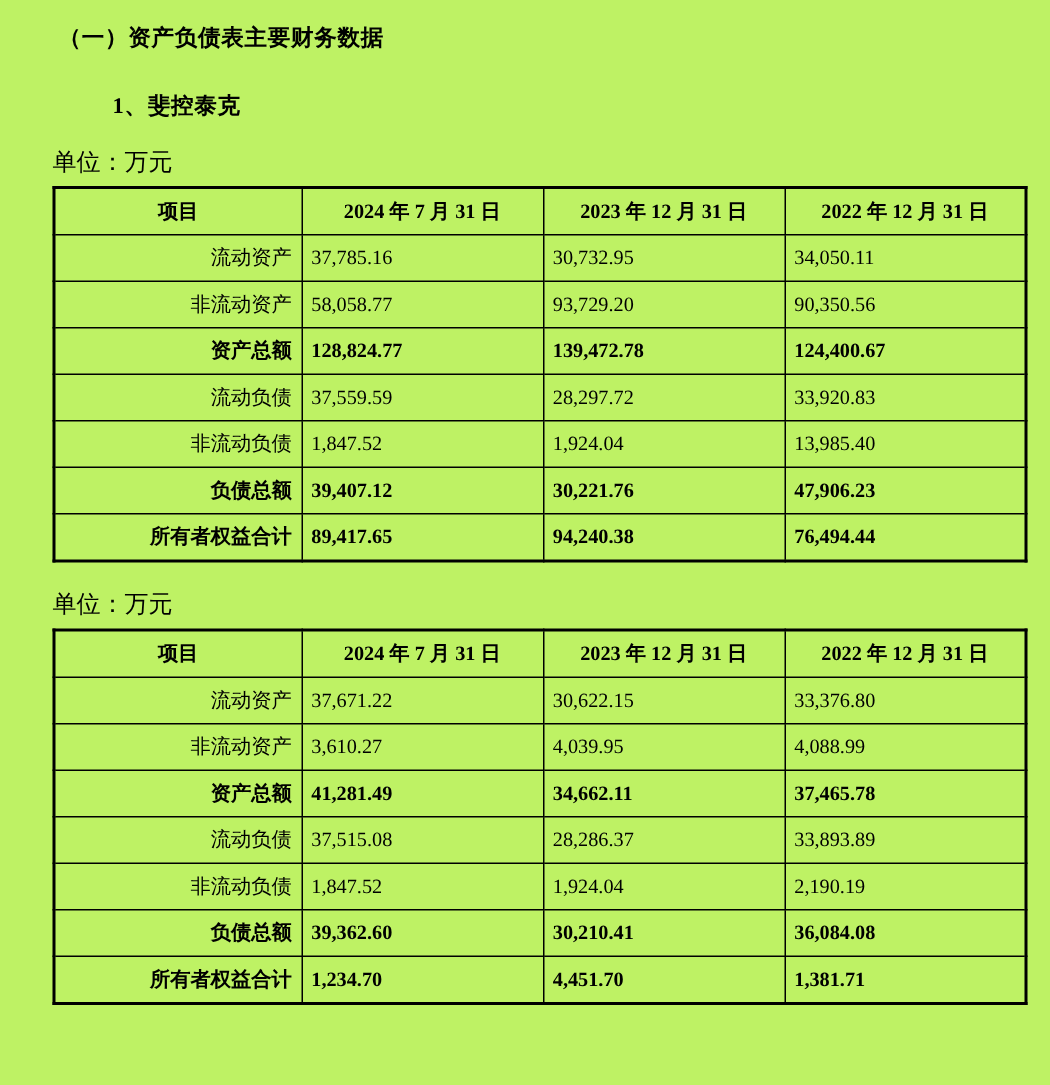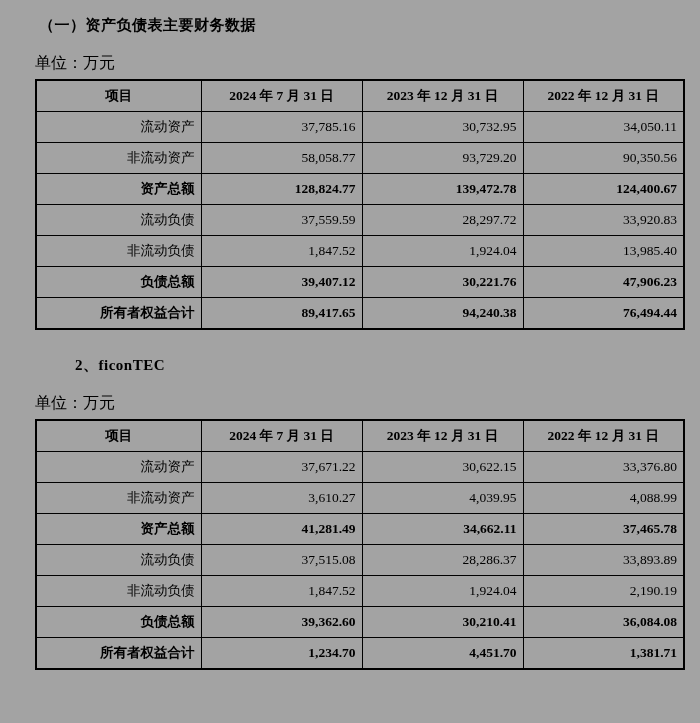--- a/index.html
+++ b/index.html
@@ -7,21 +7,21 @@
     padding: 0;
     background: #ffffff;
     color: #000000;
     font-family: "Liberation Serif", "DejaVu Serif", serif;
   }
   .page {
     width: 700px;
     height: 723px;
     box-sizing: border-box;
     padding: 12px 15px 0 35px;
-    background: #a3a3a3;
+    background: #bef264;
   }
   .doc-title {
     margin: 4px 0 0 4px;
     font-size: 15px;
     font-weight: bold;
     letter-spacing: 0.5px;
   }
   .section-heading {
     margin: 26px 0 0 40px;
     font-size: 15px;
@@ -54,38 +54,38 @@
   table.fin-table th {
     font-weight: bold;
     text-align: center;
     padding: 7px 12px;
   }
   td.label {
     text-align: right;
     padding-left: 10px;
   }
   td.num {
-    text-align: right;
     padding-right: 20px;
   }
   tr.bold-row td {
     font-weight: bold;
     margin-top: 45px;
   }
   col.c-label  { width: 165px; }
   col.c-year   { width: 161px; }
 </style>
 </head>
 <body>
 
 <div class="page">
 
   <h1 class="doc-title">（一）资产负债表主要财务数据</h1>
 
   <section>
+    <h2 class="section-heading">1、斐控泰克</h2>
     <div class="unit-label">单位：万元</div>
     <table class="fin-table">
       <colgroup>
         <col class="c-label">
           <col class="c-year">
           <col class="c-year">
           <col class="c-year">
       </colgroup>
       <thead>
         <tr>
@@ -136,21 +136,20 @@
           <td class="label">所有者权益合计</td>
           <td class="num">89,417.65</td>
           <td class="num">94,240.38</td>
           <td class="num">76,494.44</td>
         </tr>
       </tbody>
     </table>
   </section>
 
   <section>
-    <h2 class="section-heading">2、ficonTEC</h2>
     <div class="unit-label">单位：万元</div>
     <table class="fin-table">
       <colgroup>
         <col class="c-label">
           <col class="c-year">
           <col class="c-year">
           <col class="c-year">
       </colgroup>
       <thead>
         <tr>

